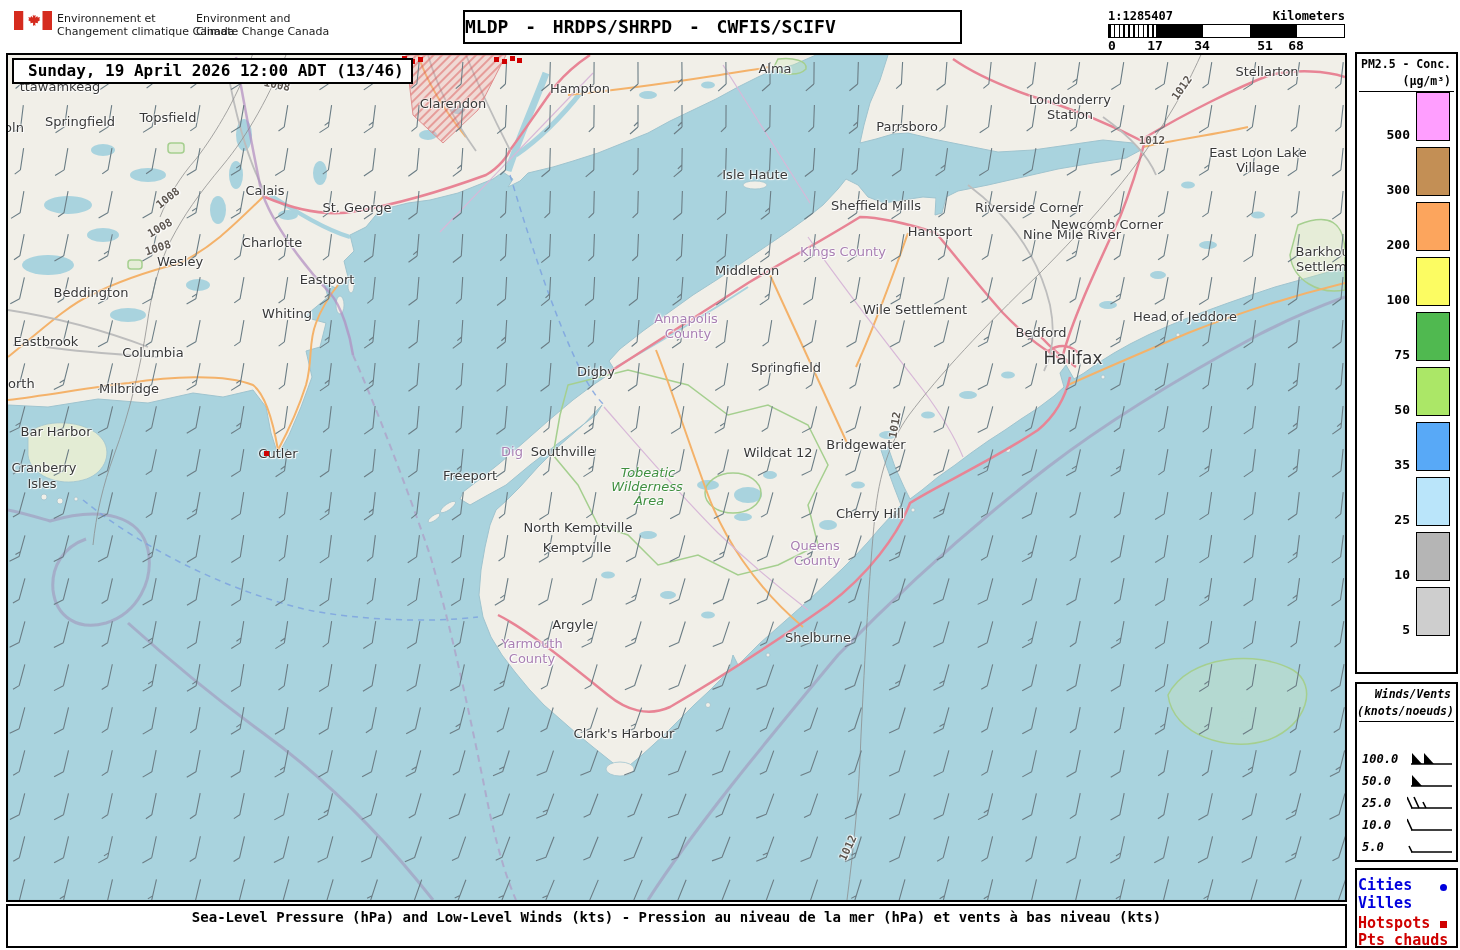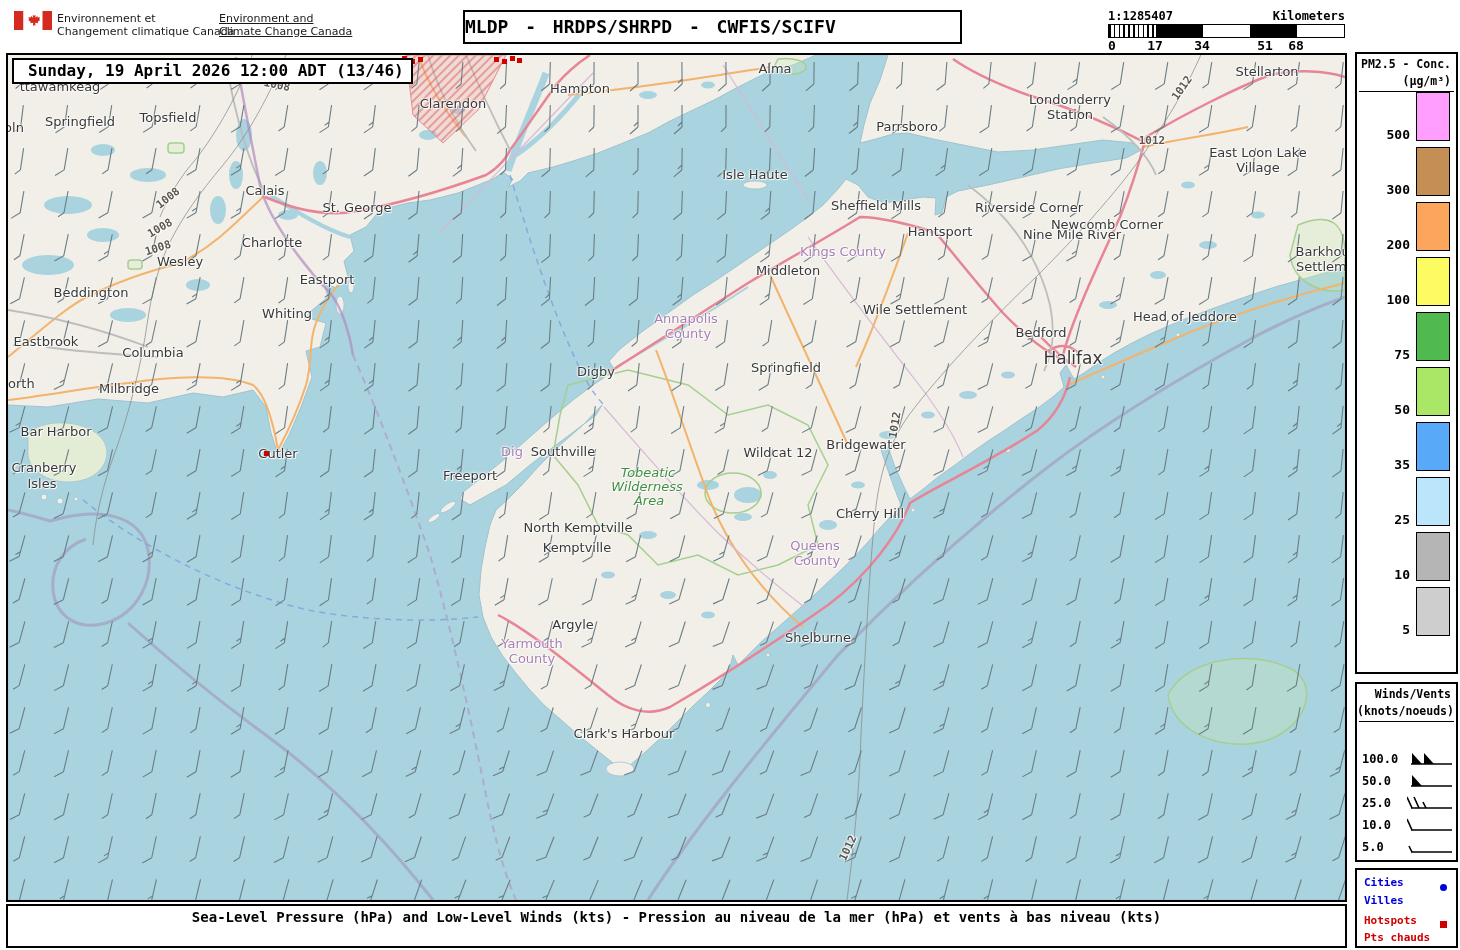--- a/index.html
+++ b/index.html
@@ -2,21 +2,21 @@
 <html><head>
 <meta charset="utf-8">
 <style>
   html,body{margin:0;padding:0;background:#fff;}
   body{width:1460px;height:950px;position:relative;overflow:hidden;
        font-family:"DejaVu Sans",sans-serif;}
   
   #header{position:absolute;left:0;top:0;width:1460px;height:53px;background:#fff;}
   #flag{position:absolute;left:14px;top:11px;}
   .wordmark{position:absolute;top:12px;font-size:11px;line-height:13px;color:#1a1a1a;}
-  #wm-fr{left:57px;} #wm-en{left:219px;text-decoration:underline;}
+  #wm-fr{left:57px;} #wm-en{left:196px;}
   #title-box{position:absolute;left:463px;top:10px;width:495px;height:30px;
      border:2px solid #000;background:#fff;font-family:"DejaVu Sans Mono",monospace;
      font-weight:bold;font-size:18px;line-height:30px;word-spacing:6px;white-space:nowrap;}
   #scale-wrap{position:absolute;left:1108px;top:9px;width:237px;}
   #scale-top{position:relative;height:14px;font-family:"DejaVu Sans Mono",monospace;
      font-weight:bold;font-size:12px;}
   #scale-ratio{position:absolute;left:0;top:0;}
   #scale-unit{position:absolute;right:0;top:0;}
   #scale-bar{position:relative;height:12px;border:1px solid #000;background:#fff;
      display:flex;margin-top:1px;}
@@ -42,26 +42,26 @@
      padding:1px 7px 2px 14px;white-space:nowrap;z-index:30;}
   
   .sidebox{position:absolute;left:1355px;width:99px;border:2px solid #000;background:#fff;
      font-family:"DejaVu Sans Mono",monospace;font-weight:bold;}
   #pm-box{top:52px;height:618px;}
   .leg-title{font-size:11.5px;text-align:right;padding:3px 5px 0 0;white-space:nowrap;}
   .leg-rule{border-top:1px solid #000;margin:3px 2px 2px 2px;}
   .pm-row{display:flex;justify-content:flex-end;align-items:flex-end;height:47px;margin:0 6px 8px 0;}
   .pm-label{font-size:13px;margin-right:6px;line-height:13px;}
   .pm-swatch{width:32px;height:47px;border:1px solid #000;}
-  #wind-box{top:682px;height:176px;}
+  #wind-box{top:682px;height:176px;font-style:italic;}
   .wind-rows{margin-top:26px;}
   .wind-row{display:flex;align-items:center;height:22px;padding:0 3px 0 5px;justify-content:space-between;}
   .wind-label{font-size:12px;}
   #city-box{top:868px;height:76px;}
-  .sym-line{position:absolute;left:7px;font-size:11px;white-space:nowrap;}
+  .sym-line{position:absolute;left:1px;font-size:15px;white-space:nowrap;}
   #sym-dot{position:absolute;right:9px;top:14px;width:7px;height:7px;border-radius:50%;}
   #sym-sq{position:absolute;right:9px;top:51px;width:7px;height:7px;}
   
   #caption-box{position:absolute;left:6px;top:904px;width:1337px;height:38px;border:2px solid #000;
      background:#fff;font-family:"DejaVu Sans Mono",monospace;font-weight:bold;font-size:14px;
      text-align:center;line-height:18px;padding-top:2px;}
 </style>
 </head>
 <body>
 
@@ -912,21 +912,21 @@
       <div class="lb lb-town" style="left: 121px; top: 333px;">Milbridge</div>
       <div class="lb lb-town" style="left: 8px; top: 328px;">worth</div>
       <div class="lb lb-town" style="left: 48px; top: 376px;">Bar Harbor</div>
       <div class="lb lb-town" style="left: 36px; top: 412px;">Cranberry</div>
       <div class="lb lb-town" style="left: 34px; top: 428px;">Isles</div>
       <div class="lb lb-town" style="left: 270px; top: 398px; text-align: center;">Cutler</div>
       <div class="lb lb-town" style="left: 445px; top: 48px;">Clarendon</div>
       <div class="lb lb-town" style="left: 572px; top: 33px;">Hampton</div>
       <div class="lb lb-town" style="left: 767px; top: 13px;">Alma</div>
       <div class="lb lb-town" style="left: 747px; top: 119px;">Isle Haute</div>
-      <div class="lb lb-town" style="left: 739px; top: 215px; margin-left: 41px;">Middleton</div>
+      <div class="lb lb-town" style="left: 739px; top: 215px;">Middleton</div>
       <div class="lb lb-town" style="left: 899px; top: 71px;">Parrsboro</div>
       <div class="lb lb-town" style="left: 1062px; top: 44px;">Londonderry</div>
       <div class="lb lb-town" style="left: 1062px; top: 59px;">Station</div>
       <div class="lb lb-town" style="left: 1259px; top: 16px;">Stellarton</div>
       <div class="lb lb-town" style="left: 868px; top: 150px; text-align: right;">Sheffield Mills</div>
       <div class="lb lb-town" style="left: 932px; top: 176px;">Hantsport</div>
       <div class="lb lb-town" style="left: 1021px; top: 152px;">Riverside Corner</div>
       <div class="lb lb-town" style="left: 1064px; top: 179px;">Nine Mile River</div>
       <div class="lb lb-town" style="left: 1099px; top: 169px;">Newcomb Corner</div>
       <div class="lb lb-town" style="left: 1250px; top: 97px;">East Loon Lake</div>

